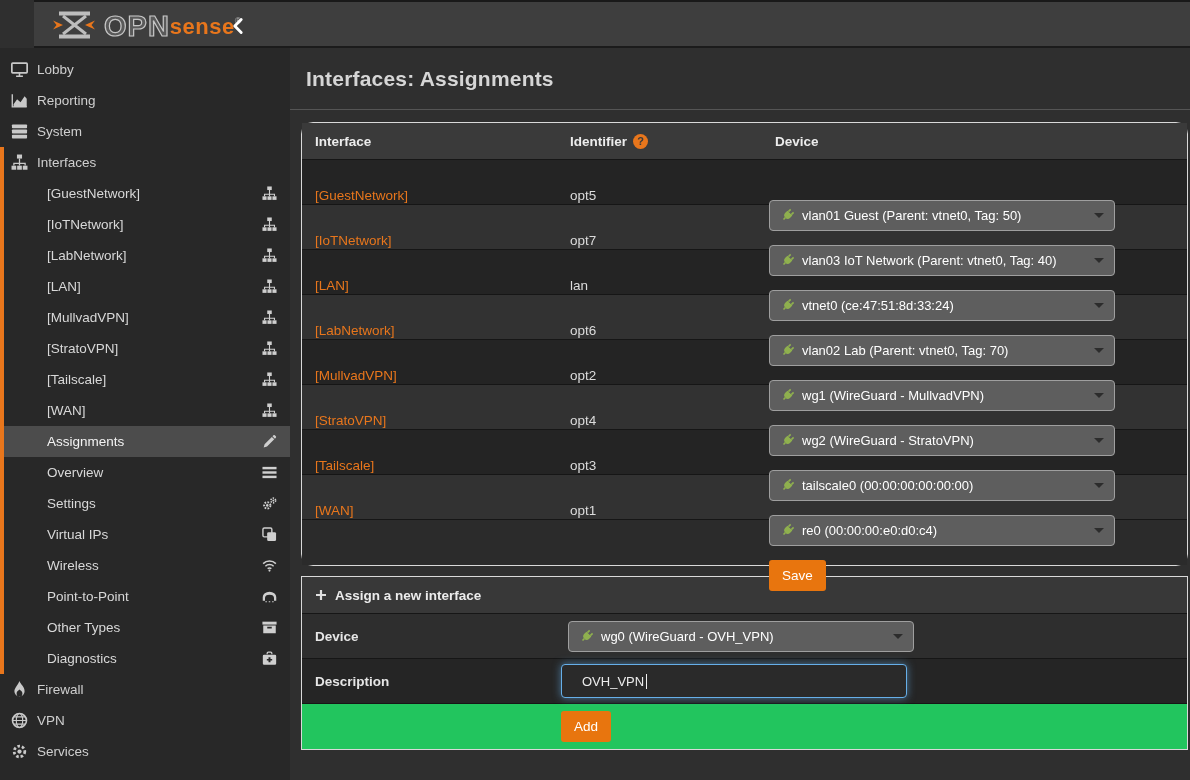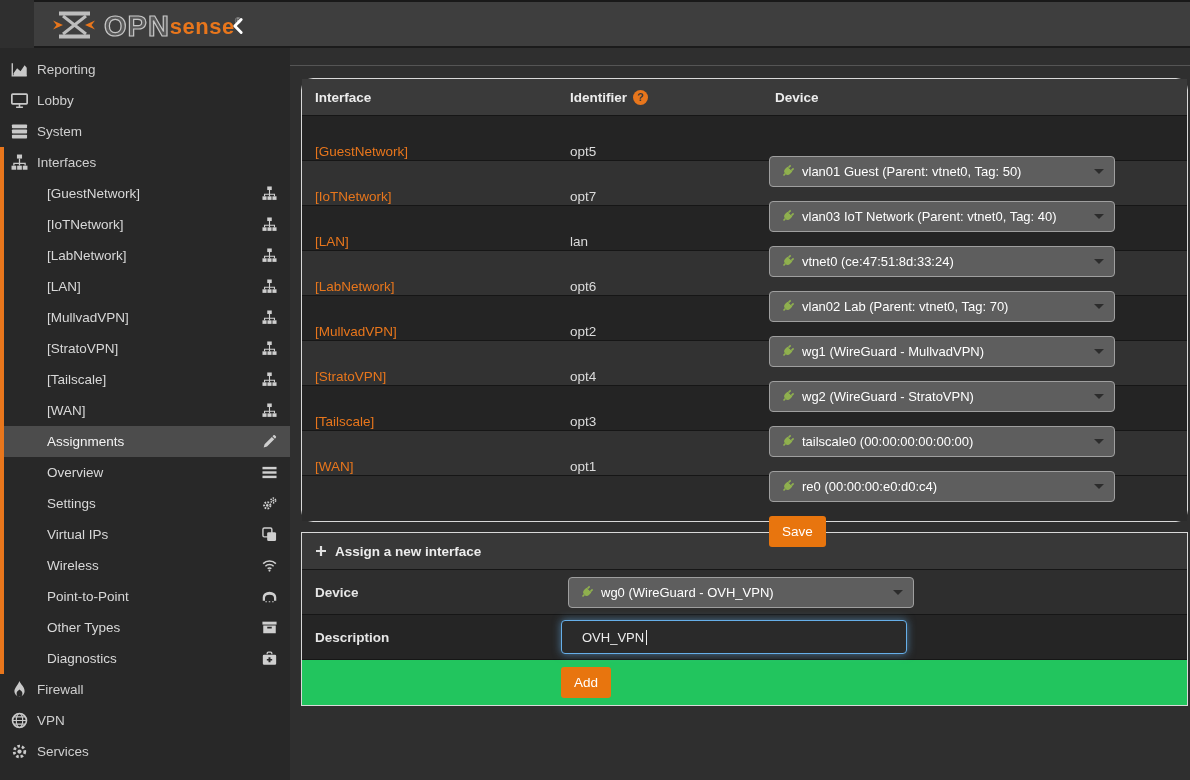--- a/index.html
+++ b/index.html
@@ -233,32 +233,32 @@
         </svg></span>
   </div>
   <div class="topbar-user">roo</div>
 </div>
 
 <div class="sidebar">
   <nav>
       <div class="s-item">
         <span class="licn">
           <svg>
-            <use href="#i-chart"></use>
-          </svg>
-        </span>
-        <span>Reporting</span>
+            <use href="#i-desktop"></use>
+          </svg>
+        </span>
+        <span>Lobby</span>
       </div>
       <div class="s-item">
         <span class="licn">
           <svg>
-            <use href="#i-desktop"></use>
-          </svg>
-        </span>
-        <span>Lobby</span>
+            <use href="#i-chart"></use>
+          </svg>
+        </span>
+        <span>Reporting</span>
       </div>
       <div class="s-item">
         <span class="licn">
           <svg>
             <use href="#i-server"></use>
           </svg>
         </span>
         <span>System</span>
       </div>
       <div class="s-item striped">
@@ -418,20 +418,21 @@
           <svg>
             <use href="#i-gear"></use>
           </svg>
         </span>
         <span>Services</span>
       </div>
     </nav>
 </div>
 
 <div class="main">
+  <div class="page-title">Interfaces: Assignments</div>
   <div class="title-divider"></div>
 
   <div class="panel panel1">
     <div class="thead">
       <div class="cell">
           <span>Interface</span>
         </div>
       <div class="cell">
           <span>Identifier</span>
           <span class="qmark">?</span>

